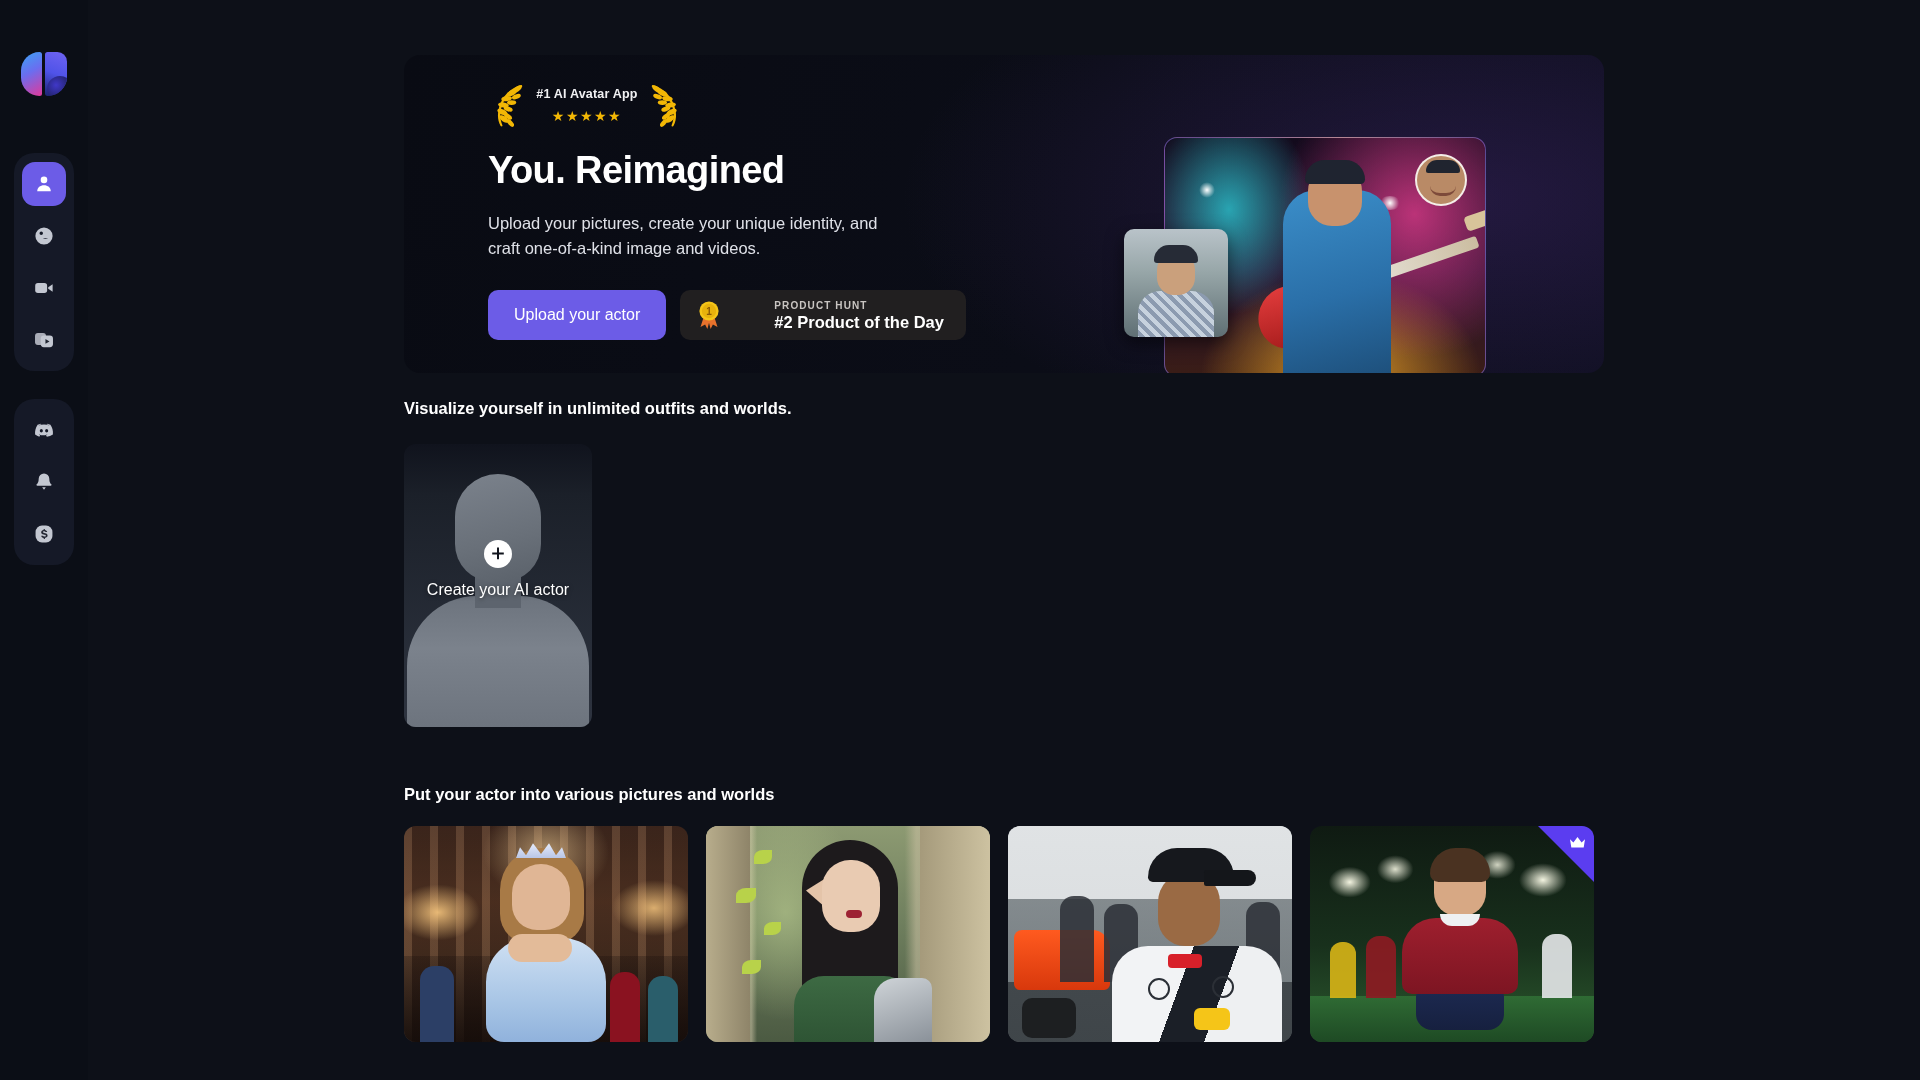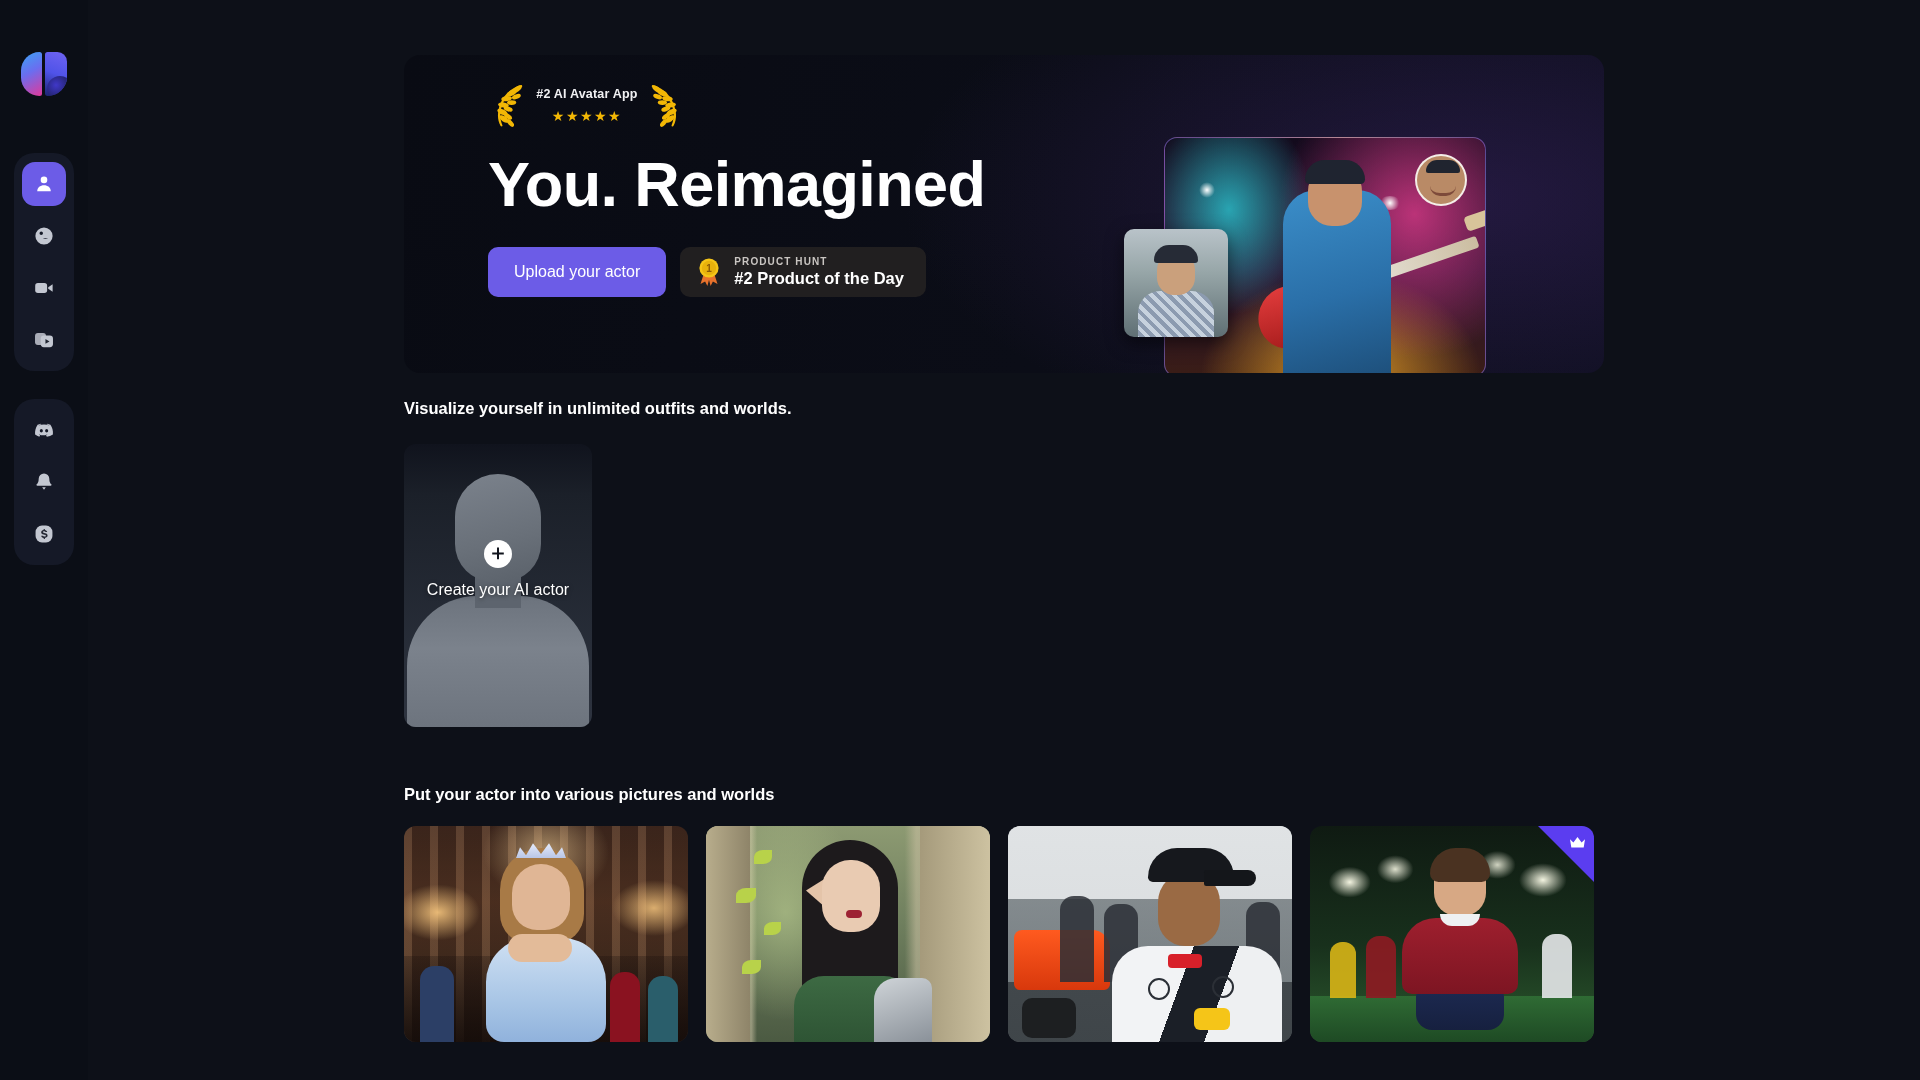--- a/index.html
+++ b/index.html
@@ -85,21 +85,21 @@
     text-align: center; font-size: 12.5px; font-weight: 700;
     color: #f0f0f2; letter-spacing: 0.2px;
   }
   #award-stars {
     position: absolute; left: 0; right: 0; top: 28px;
     text-align: center; font-size: 14px; color: #f2b705;
     letter-spacing: 1.5px; line-height: 1;
   }
 
   #hero-title {
-    margin-top: 12px; font-size: 63px; font-weight: 700;
+    margin-top: 12px; font-size: 38px; font-weight: 700;
     color: #ffffff; letter-spacing: -0.6px; line-height: 1.05;
   }
   #hero-sub {
     margin-top: 20px; font-size: 16.5px; color: #dfe1e8;
     line-height: 1.5; max-width: 420px;
   }
 
   #hero-actions { margin-top: 30px; display: flex; align-items: center; gap: 14px; }
   #train-btn {
     background: #6c5ce7; color: #fff; border: none;
@@ -107,21 +107,21 @@
     padding: 0 26px; height: 50px; border-radius: 10px; cursor: pointer;
   }
   #ph-badge {
     display: flex; align-items: center; gap: 12px;
     background: #211f20; border-radius: 10px;
     height: 50px; padding: 0 22px 0 16px; cursor: pointer;
   }
   #ph-medal {
     width: 26px; height: 30px; position: relative; flex: 0 0 auto;
   }
-  #ph-texts { display: flex; flex-direction: column; justify-content: center; }
+  #ph-texts { display: flex; flex-direction: column; justify-content: center; margin-left: 40px; }
   #ph-label {
     font-size: 10px; font-weight: 700; color: #c9c5c2;
     letter-spacing: 1.1px; line-height: 1.3;
   }
   #ph-title {
     font-size: 16.5px; font-weight: 700; color: #ffffff; line-height: 1.25;
   }
 
   
   #hero-art { position: absolute; left: 720px; top: 22px; width: 460px; height: 280px; }
@@ -452,25 +452,26 @@
             <ellipse cx="14.6" cy="15.6" rx="5.4" ry="2.6" transform="rotate(-8 14.6 15.6)"></ellipse>
             <ellipse cx="19.6" cy="10" rx="5.4" ry="2.6" transform="rotate(-24 19.6 10)"></ellipse>
             <ellipse cx="25.4" cy="6" rx="5" ry="2.4" transform="rotate(-38 25.4 6)"></ellipse>
             <ellipse cx="18.4" cy="40" rx="4.6" ry="2.3" transform="rotate(48 18.4 40)"></ellipse>
             <ellipse cx="16" cy="33.4" rx="4.6" ry="2.3" transform="rotate(34 16 33.4)"></ellipse>
             <ellipse cx="16.2" cy="26" rx="4.6" ry="2.3" transform="rotate(18 16.2 26)"></ellipse>
             <ellipse cx="19.6" cy="19.6" rx="4.6" ry="2.3" transform="rotate(0 19.6 19.6)"></ellipse>
             <ellipse cx="24.4" cy="13.6" rx="4.6" ry="2.3" transform="rotate(-20 24.4 13.6)"></ellipse>
           </g>
         </svg>
-        <div id="award-text">#2 AI Avatar App</div>
+        <div id="award-text">#1 AI Avatar App</div>
         <div id="award-stars">★★★★★</div>
       </div>
 
       <h1 id="hero-title">You. Reimagined</h1>
+      <p id="hero-sub">Upload your pictures, create your unique identity, and craft one-of-a-kind image and videos.</p>
 
       <div id="hero-actions">
         <button id="train-btn">Upload your actor</button>
 
         <div id="ph-badge">
           <span id="ph-medal">
             <svg width="26" height="30" viewBox="0 0 26 30">
               <path d="M8 16 4.5 27l4.6-2.4L11.4 29 14 19z" fill="#e8722c"></path>
               <path d="M18 16 21.5 27l-4.6-2.4L14.6 29 12 19z" fill="#e8722c"></path>
               <circle cx="13" cy="11" r="9.6" fill="#f5c518"></circle>

